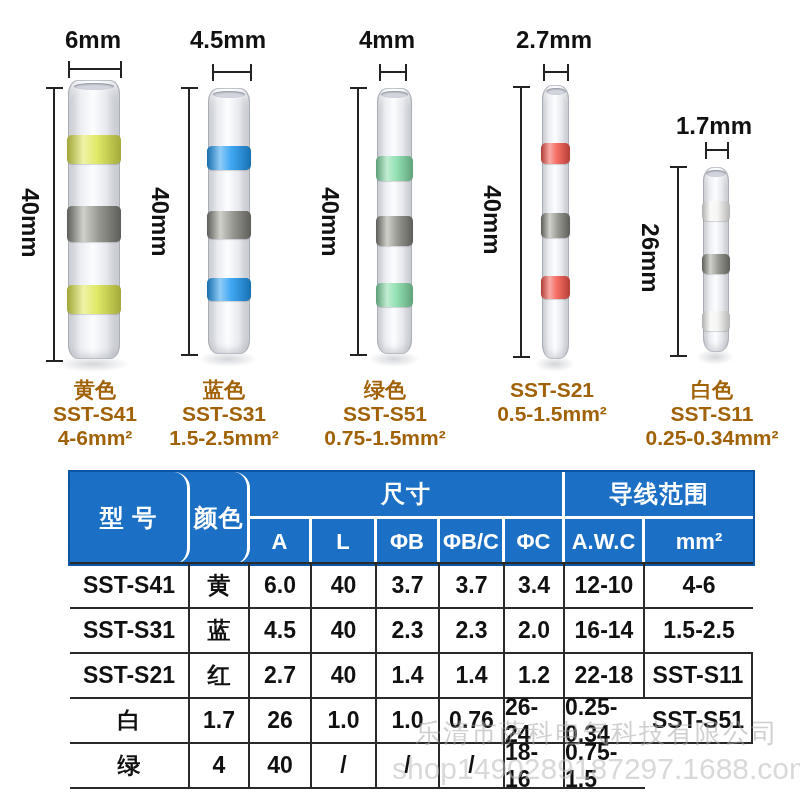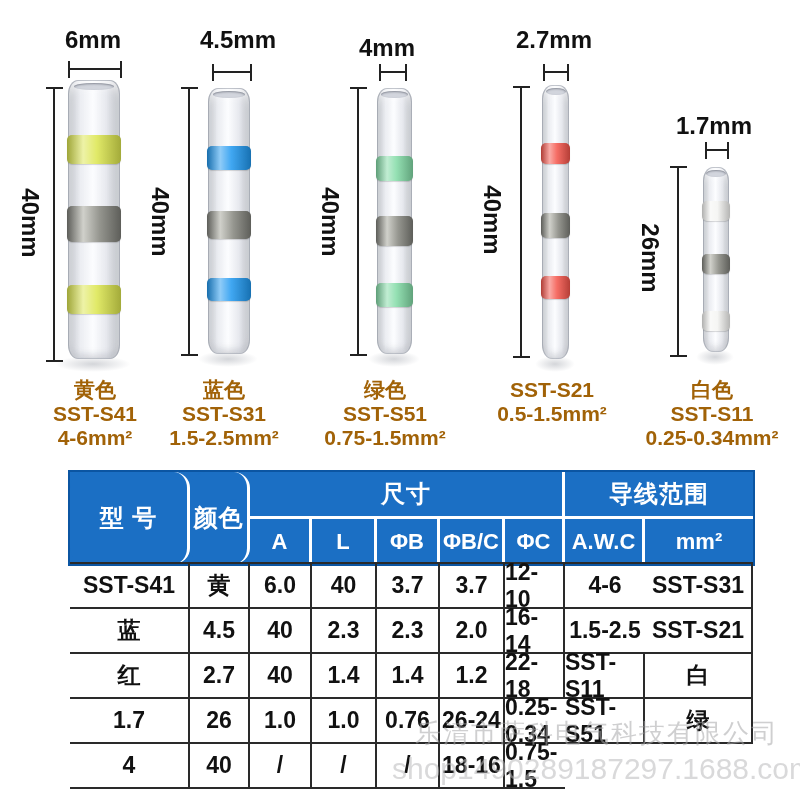--- a/index.html
+++ b/index.html
@@ -93,39 +93,39 @@
     </div>
     <div class="refl" style="left:55px;top:356px;width:76px;"></div>
     <div class="clabel" style="left:25px;width:140px;">
       <div>黄色</div>
       <div>SST-S41</div>
       <div>4-6mm²</div>
     </div>
   </div>
 
   <div>
-    <div class="dim-label" style="left:178px;top:26px;">4.5mm</div>
+    <div class="dim-label" style="left:168px;top:26px;">4.5mm</div>
     <div class="hdim" style="left:212px;top:64px;width:36px;"></div>
     <div class="vdim" style="left:181px;top:87px;height:265px;"></div>
     <div class="dim-label v" style="left:110px;top:209px;">40mm</div>
     <div class="tube" style="left:208px;top:88px;width:40px;height:264px;">
       <div class="ring" style="top: 57px; height: 24px; background-color: rgb(31, 152, 240);"></div>
       <div class="ring solder" style="top:122px;height:28px;"></div>
       <div class="ring" style="top: 189px; height: 23px; background-color: rgb(31, 152, 240);"></div>
     </div>
     <div class="refl" style="left:198px;top:351px;width:60px;"></div>
     <div class="clabel" style="left:154px;width:140px;">
       <div>蓝色</div>
       <div>SST-S31</div>
       <div>1.5-2.5mm²</div>
     </div>
   </div>
 
   <div>
-    <div class="dim-label" style="left:327px;top:34px;">4mm</div>
+    <div class="dim-label" style="left:327px;top:26px;">4mm</div>
     <div class="hdim" style="left:379px;top:64px;width:24px;"></div>
     <div class="vdim" style="left:350px;top:87px;height:265px;"></div>
     <div class="dim-label v" style="left:280px;top:209px;">40mm</div>
     <div class="tube" style="left:377px;top:88px;width:33px;height:264px;">
       <div class="ring" style="top: 67px; height: 25px; background-color: rgb(130, 219, 166);"></div>
       <div class="ring solder" style="top:127px;height:30px;"></div>
       <div class="ring" style="top: 194px; height: 24px; background-color: rgb(130, 219, 166);"></div>
     </div>
     <div class="refl" style="left:368px;top:351px;width:52px;"></div>
     <div class="clabel" style="left:300px;width:170px;">
@@ -188,20 +188,21 @@
   </div>
 
   <div class="tbody">
 
     <div class="bc">SST-S41</div>
     <div class="bc">黄</div>
     <div class="bc">6.0</div>
     <div class="bc">40</div>
     <div class="bc">3.7</div>
     <div class="bc">3.7</div>
+    <div class="bc">3.4</div>
     <div class="bc">12-10</div>
     <div class="bc lc">4-6</div>
 
     <div class="bc">SST-S31</div>
     <div class="bc">蓝</div>
     <div class="bc">4.5</div>
     <div class="bc">40</div>
     <div class="bc">2.3</div>
     <div class="bc">2.3</div>
     <div class="bc">2.0</div>

